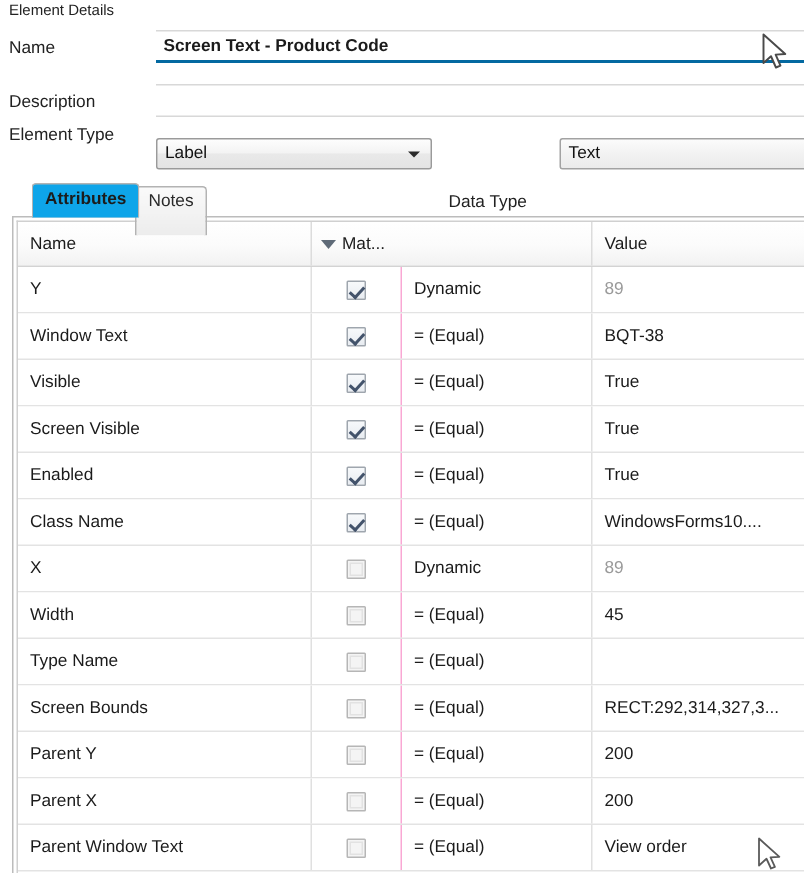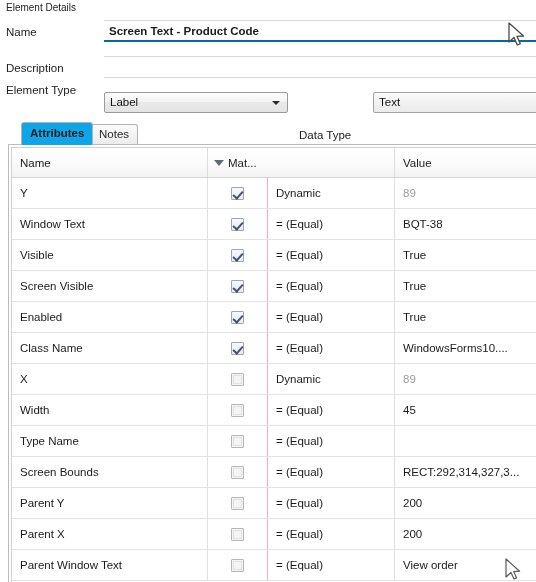--- a/index.html
+++ b/index.html
@@ -145,21 +145,21 @@
     left: 0;
     background: #0ea5e9;
     z-index: 3;
     font-weight: 600;
     height: 23px;
     margin-left: 13px;
   }
   .tab.inactive {
     left: 82px;
     top: 2px;
-    height: 20px;
+    height: 33px;
     line-height: 18px;
     background: linear-gradient(to bottom, #fafafa, #ececec);
     color: #2a2a2a;
     z-index: 2;
   }
 
   
   .grid {
     position: absolute;
     left: 8px;

